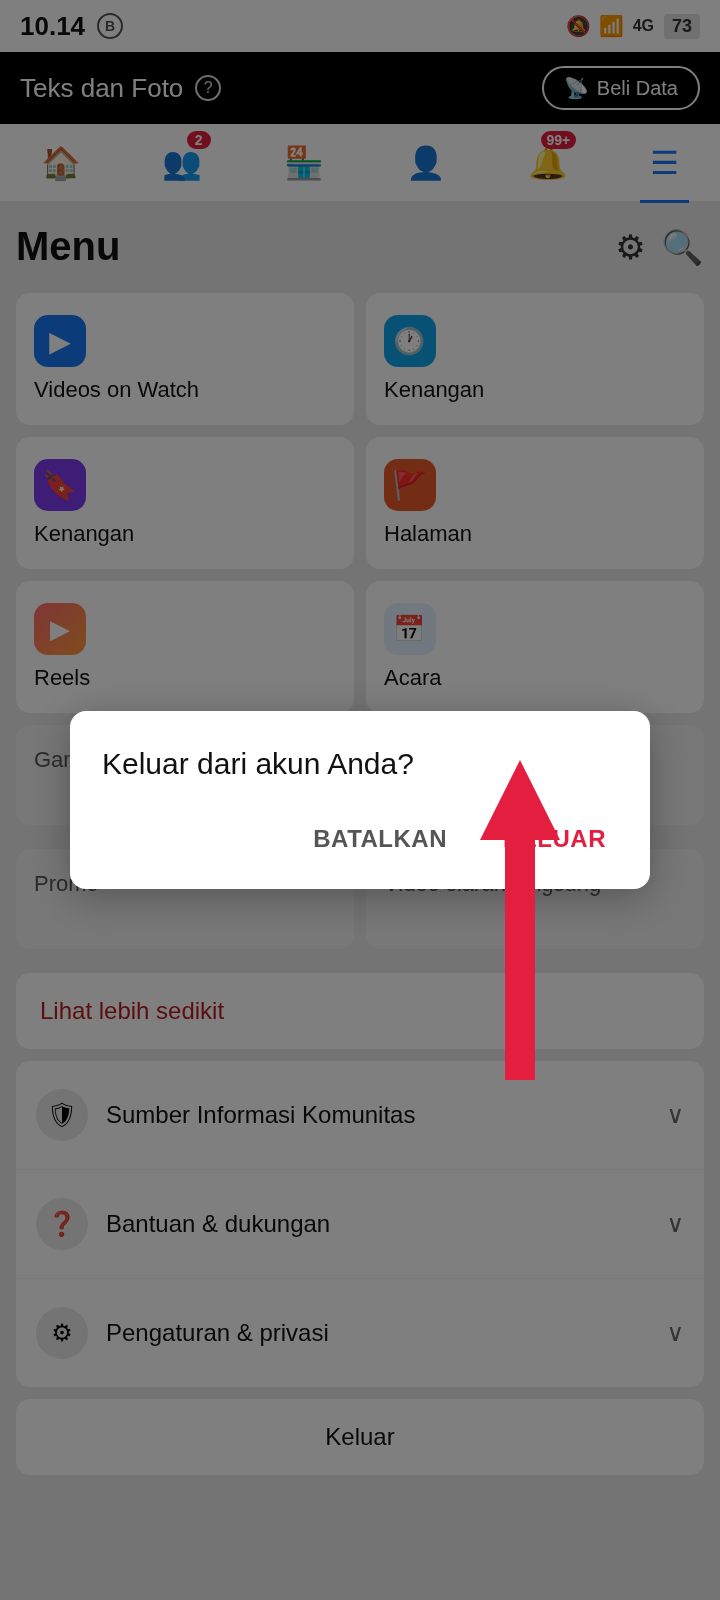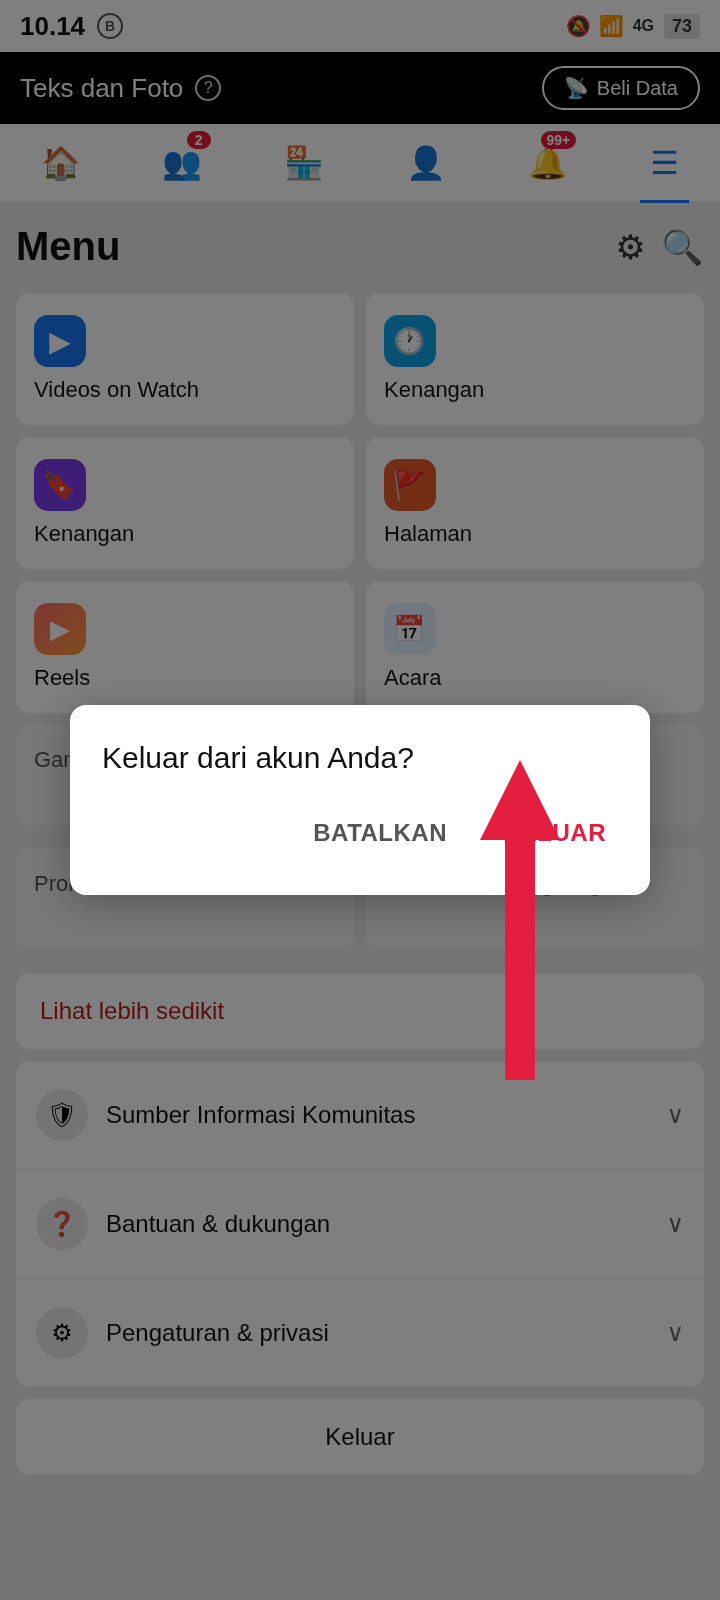--- a/index.html
+++ b/index.html
@@ -237,21 +237,21 @@
     }
 
     
     .dialog {
       position: fixed;
       top: 50%;
       left: 50%;
       transform: translate(-50%, -50%);
       background: #fff;
       border-radius: 16px;
-      padding: 36px 32px 40px 32px;
+      padding: 36px 32px 28px 32px;
       width: 580px;
       z-index: 200;
       box-shadow: 0 8px 40px rgba(0,0,0,0.3);
     }
     .dialog-text {
       font-size: 30px;
       color: #111;
       margin-bottom: 36px;
       font-weight: 400;
     }

